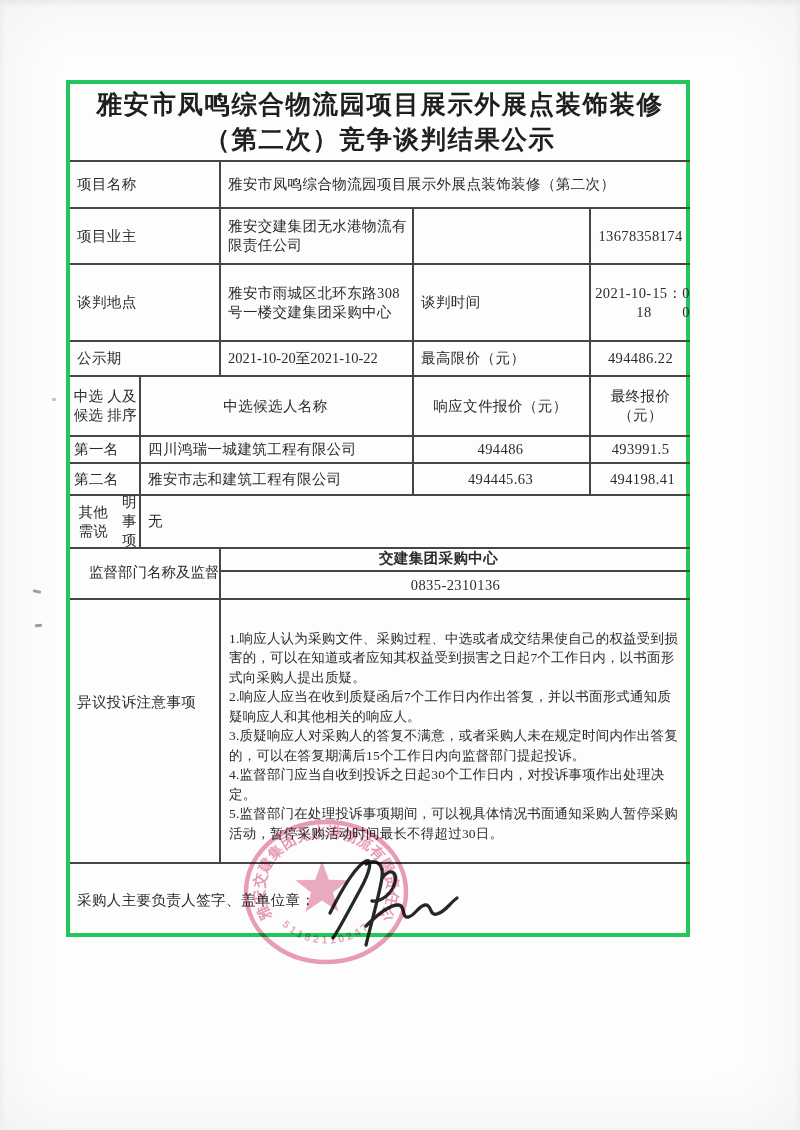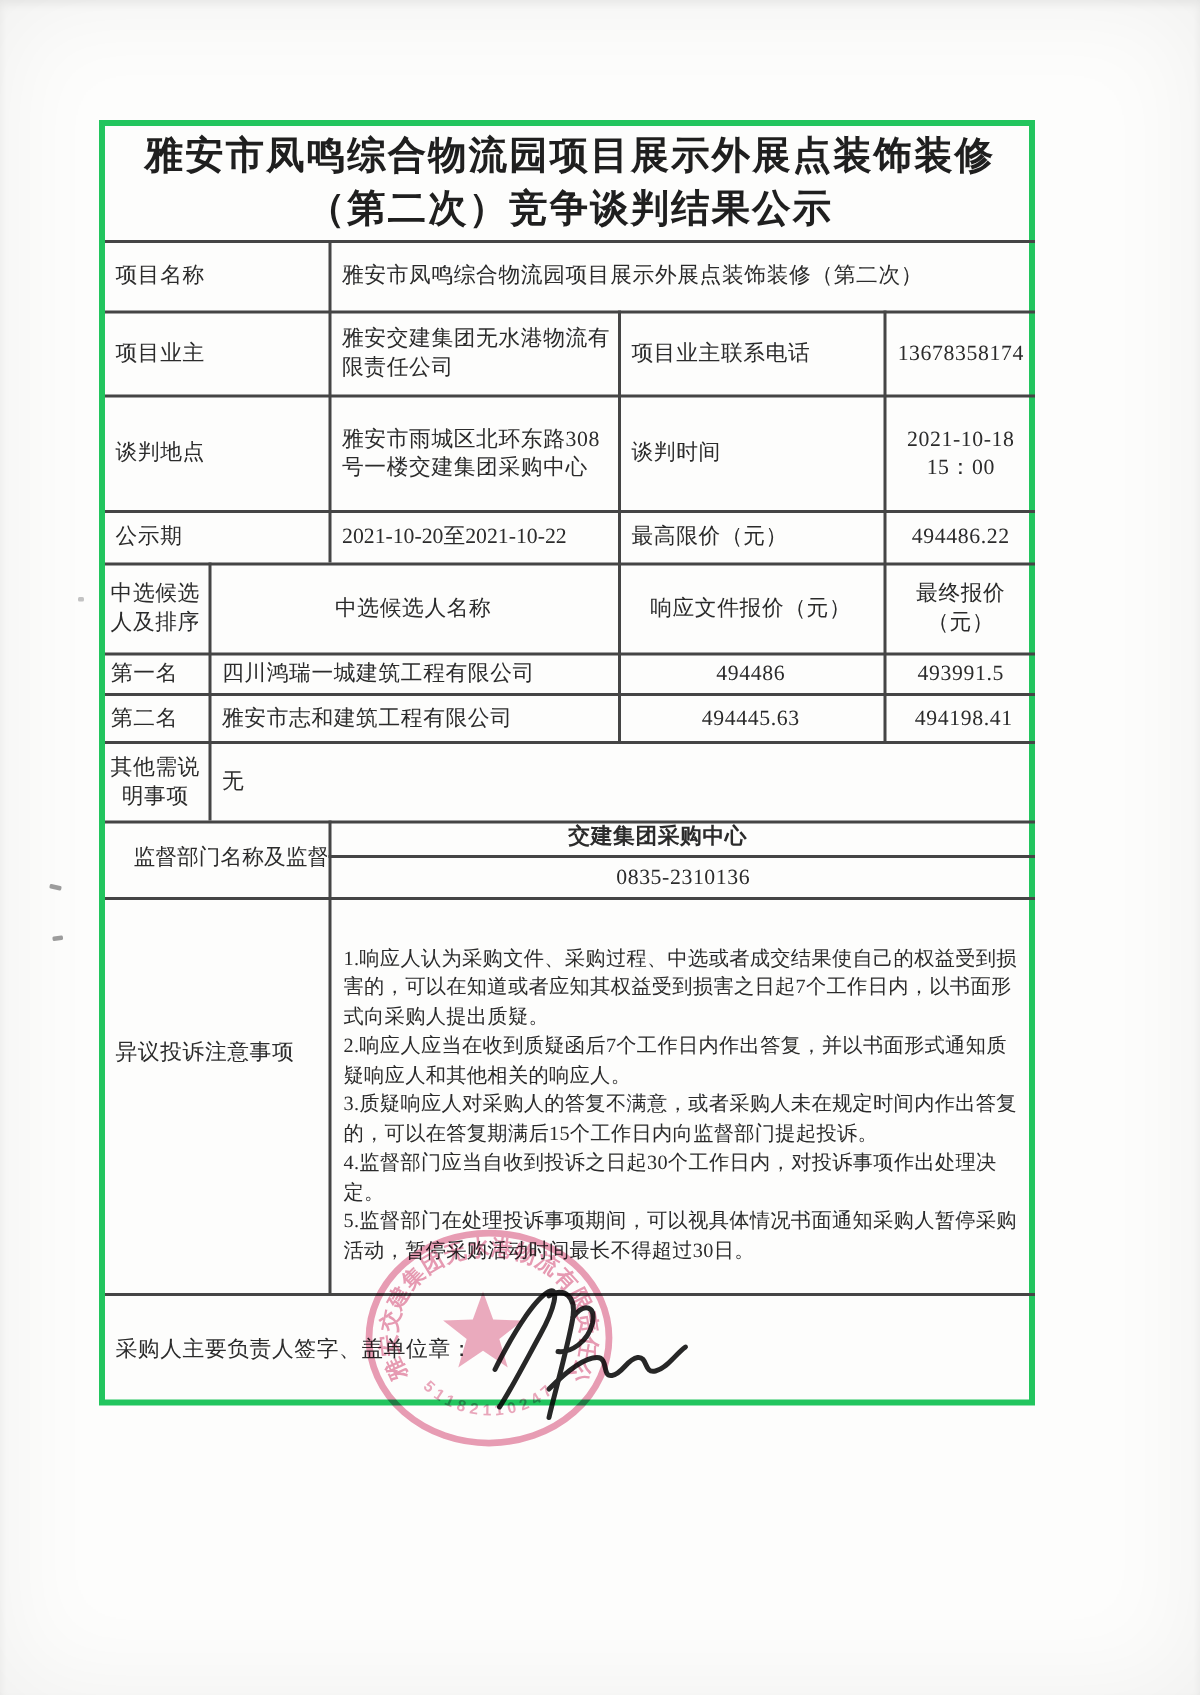--- a/index.html
+++ b/index.html
@@ -8,21 +8,21 @@
     box-shadow:inset 0 0 70px rgba(0,0,0,.055), inset 0 3px 6px rgba(0,0,0,.06);
     color:#2b2b2b;}
   .table{position:absolute;left:66px;top:80px;width:624px;height:857px;
     border:4px solid #22c55e;box-sizing:border-box;}
   .hl{position:absolute;height:2px;background:#454545;left:0;width:620px;}
   .vl{position:absolute;width:2px;background:#454545;}
   .cell{position:absolute;display:flex;align-items:center;box-sizing:border-box;
     font-size:14.5px;line-height:19px;letter-spacing:.4px;word-break:break-all;}
   .lab{padding-left:7px;justify-content:flex-start;text-align:left;}
   .ctr{justify-content:center;text-align:center;}
-  .two{flex-direction:column;justify-content:center;text-align:right;}
+  .two{flex-direction:row;justify-content:center;text-align:right;}
   .clip{white-space:nowrap;overflow:hidden;}
   .title{position:absolute;left:0;top:0;width:620px;height:76px;
     display:flex;flex-direction:column;justify-content:center;text-align:center;
     font-family:"Liberation Sans","DejaVu Sans",sans-serif;font-weight:700;
     font-size:25.5px;line-height:35px;letter-spacing:1.5px;color:#1f1f1f;}
   .notice{flex-direction:column;align-items:flex-start;justify-content:center;
     font-size:13.5px;line-height:19.5px;letter-spacing:.2px;padding:14px 8px 4px 8px;}
   .speck{position:absolute;background:#9c9c9c;border-radius:1px;}
   .seal{position:absolute;left:228px;top:803px;mix-blend-mode:multiply;
     filter:blur(.45px);opacity:.92;}
@@ -57,21 +57,20 @@
     <div class="title">
       <div>雅安市凤鸣综合物流园项目展示外展点装饰装修</div>
       <div>（第二次）竞争谈判结果公示</div>
     </div>
 
     <div class="cell lab" style="left:0;top:78px;width:147px;height:45px">项目名称</div>
     <div class="cell lab" style="left:151px;top:78px;width:469px;height:45px">雅安市凤鸣综合物流园项目展示外展点装饰装修（第二次）</div>
 
     <div class="cell lab" style="left:0;top:125px;width:147px;height:54px">项目业主</div>
     <div class="cell lab" style="left:151px;top:125px;width:189px;height:54px">雅安交建集团无水港物流有限责任公司</div>
-    <div class="cell lab" style="left:344px;top:125px;width:173px;height:54px">项目业主联系电话</div>
     <div class="cell ctr" style="left:521px;top:125px;width:99px;height:54px">13678358174</div>
 
     <div class="cell lab" style="left:0;top:181px;width:147px;height:75px">谈判地点</div>
     <div class="cell lab" style="left:151px;top:181px;width:189px;height:75px">雅安市雨城区北环东路308号一楼交建集团采购中心</div>
     <div class="cell lab" style="left:344px;top:181px;width:173px;height:75px">谈判时间</div>
     <div class="cell ctr two" style="left:521px;top:181px;width:99px;height:75px">
       <div>2021-10-18</div>
       <div>15：00</div>
     </div>
 

